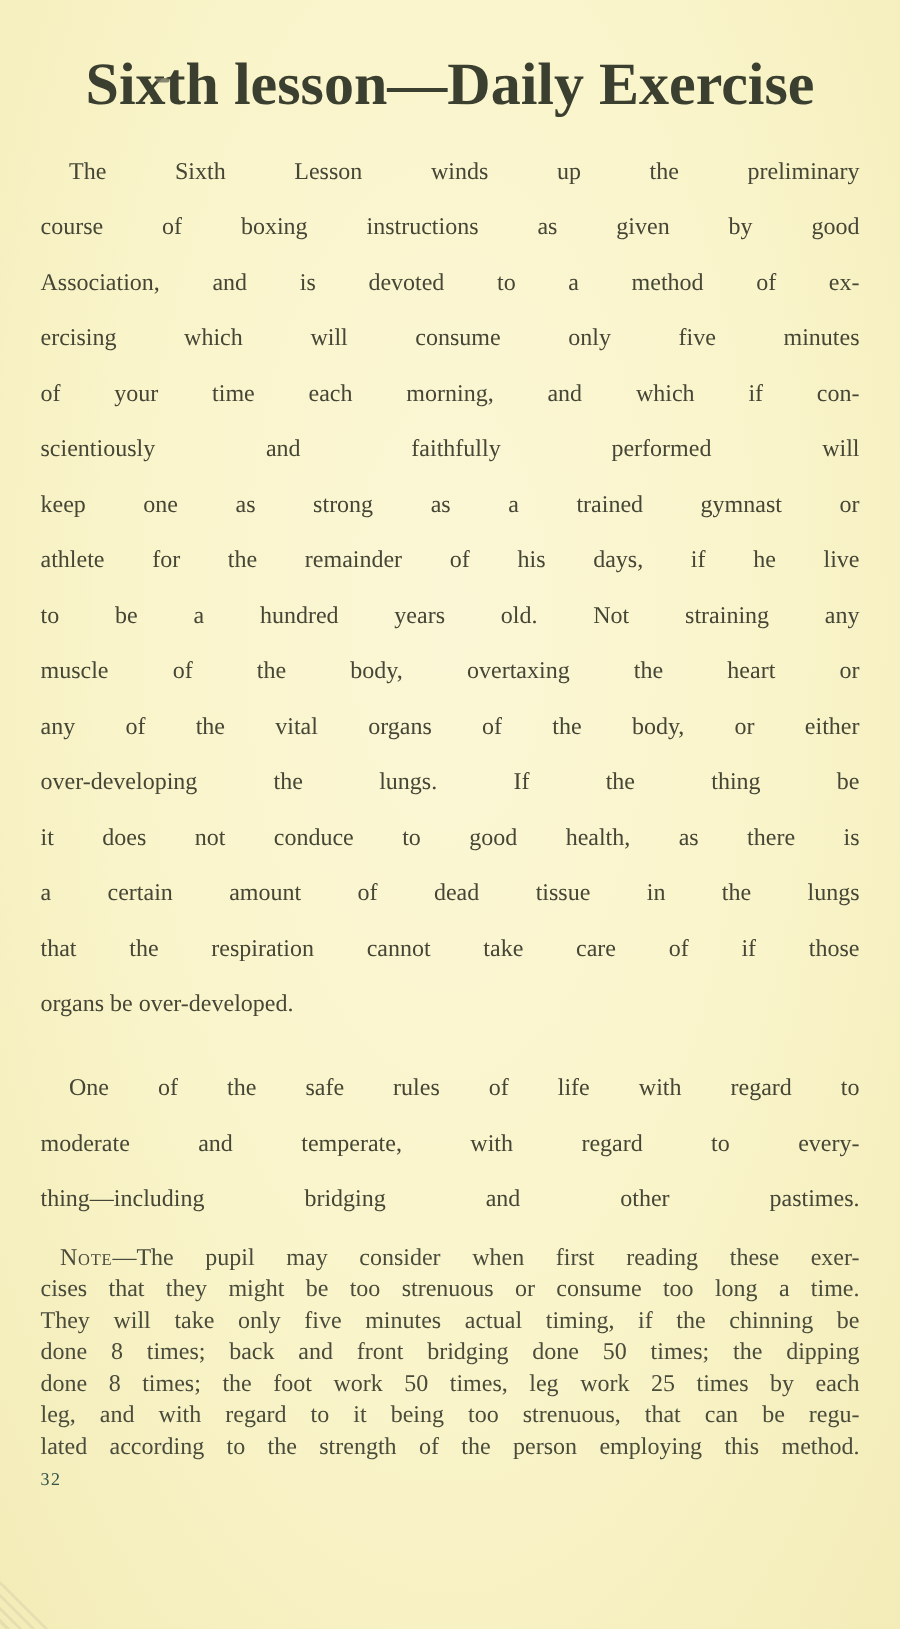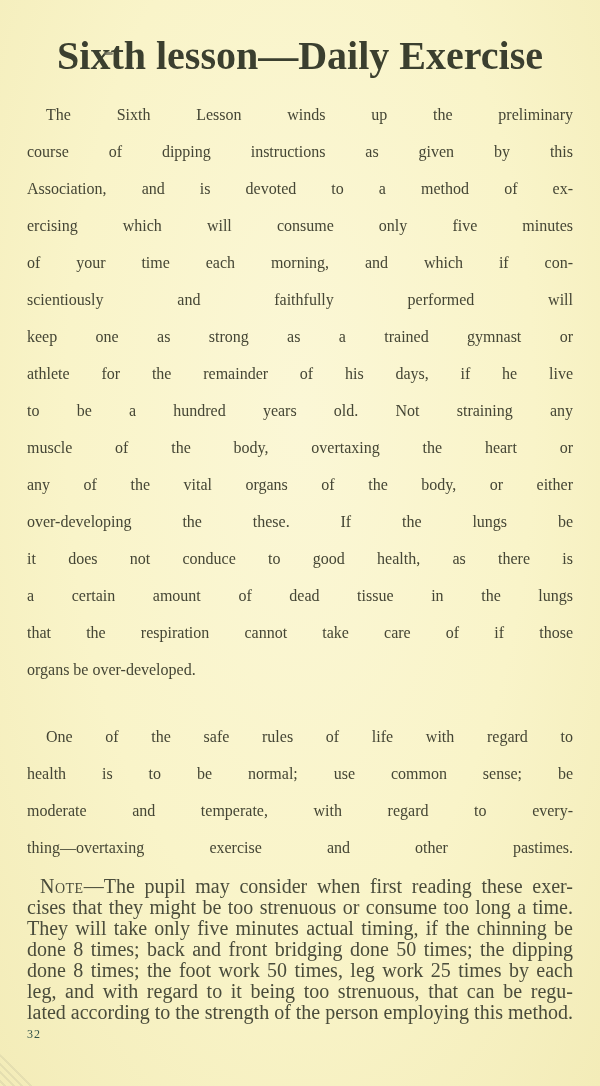--- a/index.html
+++ b/index.html
@@ -37,31 +37,31 @@
   }
   .heading .roman { font-style: normal; }
   .heading .dash { font-style: normal; }
   .heading .italic { }
   .body-par {
     font-size: 16px;
     line-height: 37px;
     color: var(--ink);
   }
   .par-1 { margin-top: 14px; }
-  .par-2 { margin-top: 30px; }
+  .par-2 { margin-top: 19px; }
   .tline {
     text-align: justify;
     text-align-last: justify;
     white-space: normal;
   }
   .tline.ragged { text-align-last: left; }
   .tline.indent { text-indent: 19px; }
   .note {
     margin-top: 10px;
-    font-size: 20px;
+    font-size: 16px;
     line-height: 21px;
     color: var(--note-ink);
   }
   .note .tline.indent { text-indent: 13px; }
   .smallcaps { font-variant: small-caps; letter-spacing: 0.5px; }
   .page-number {
     margin-top: 4px;
     font-size: 12px;
     letter-spacing: 1px;
     color: var(--pagenum-ink);
@@ -95,42 +95,41 @@
 <div class="page-inner">
 
   <div class="scan-speck"></div>
 
   <h1 class="heading">
     <span class="roman">Sixth lesson</span><span class="dash">—</span><span class="italic">Daily Exercise</span>
   </h1>
 
   <div class="body-par par-1">
       <div class="tline indent">The Sixth Lesson winds up the preliminary</div>
-      <div class="tline">course of dipping instructions as given by this</div>
+      <div class="tline">course of boxing instructions as given by good</div>
       <div class="tline">Association, and is devoted to a method of ex-</div>
       <div class="tline">ercising which will consume only five minutes</div>
       <div class="tline">of your time each morning, and which if con-</div>
       <div class="tline">scientiously and faithfully performed will</div>
       <div class="tline">keep one as strong as a trained gymnast or</div>
       <div class="tline">athlete for the remainder of his days, if he live</div>
       <div class="tline">to be a hundred years old. Not straining any</div>
       <div class="tline">muscle of the body, overtaxing the heart or</div>
       <div class="tline">any of the vital organs of the body, or either</div>
-      <div class="tline">over-developing the these. If the lungs be</div>
+      <div class="tline">over-developing the lungs. If the thing be</div>
       <div class="tline">it does not conduce to good health, as there is</div>
       <div class="tline">a certain amount of dead tissue in the lungs</div>
       <div class="tline">that the respiration cannot take care of if those</div>
       <div class="tline ragged">organs be over-developed.</div>
     </div>
 
   <div class="body-par par-2">
       <div class="tline indent">One of the safe rules of life with regard to</div>
-      <div class="tline">health is to be normal; use common sense; be</div>
       <div class="tline">moderate and temperate, with regard to every-</div>
-      <div class="tline">thing—overtaxing exercise and other pastimes.</div>
+      <div class="tline">thing—including bridging and other pastimes.</div>
     </div>
 
   <div class="note">
     <div class="tline indent">
       <span class="smallcaps">Note</span><span>—</span><span>The pupil may consider when first reading these exer-</span>
     </div>
     <div>
         <div class="tline">cises that they might be too strenuous or consume too long a time.</div>
         <div class="tline">They will take only five minutes actual timing, if the chinning be</div>
         <div class="tline">done 8 times; back and front bridging done 50 times; the dipping</div>

